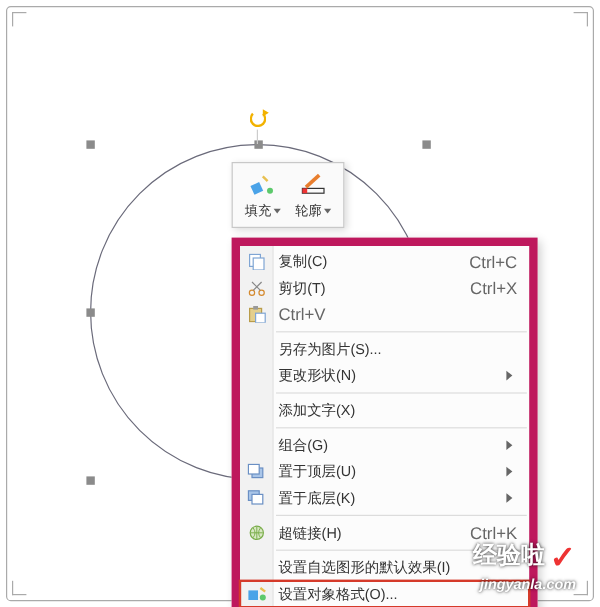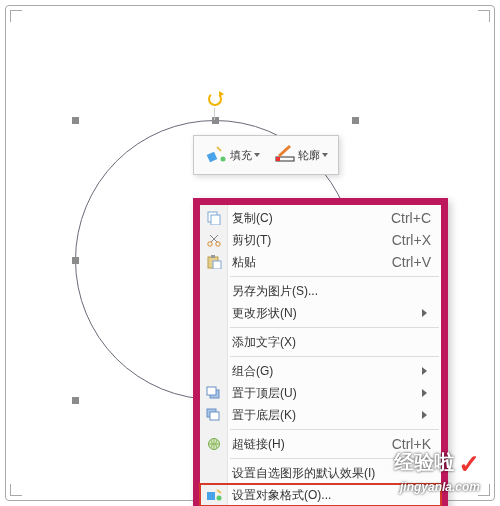--- a/index.html
+++ b/index.html
@@ -74,21 +74,21 @@
     left: 193px; top: 135px;
     background: #fafafa;
     border: 1px solid #c8c8c8;
     box-shadow: 2px 2px 6px rgba(0,0,0,0.15);
     display: flex;
     padding: 4px;
     z-index: 5;
   }
   .mini-item {
     display: flex;
-    flex-direction: row;
+    flex-direction: column;
     align-items: center;
     padding: 2px 6px;
     cursor: default;
   }
   .mini-icon {
     width: 26px; height: 24px;
     display: flex;
     align-items: center;
     justify-content: center;
     margin-bottom: 2px;
@@ -250,21 +250,20 @@
   </div>
 
   <div class="item">
     <div class="item-icon">
       <svg width="16" height="14">
           <rect x="2" y="2" width="10" height="11" fill="#e4cf8c" stroke="#b99c4a"></rect>
           <rect x="5" y="0" width="4" height="3" fill="#999"></rect>
           <rect x="7" y="6" width="8" height="8" fill="#fff" stroke="#7fa5d4"></rect>
         </svg>
     </div>
-    <span class="item-label">粘贴</span>
     <span class="short">Ctrl+V</span>
   </div>
 
   <div class="sep"></div>
 
   <div class="item">
     <span class="item-label">另存为图片(S)...</span>
   </div>
 
   <div class="item">

